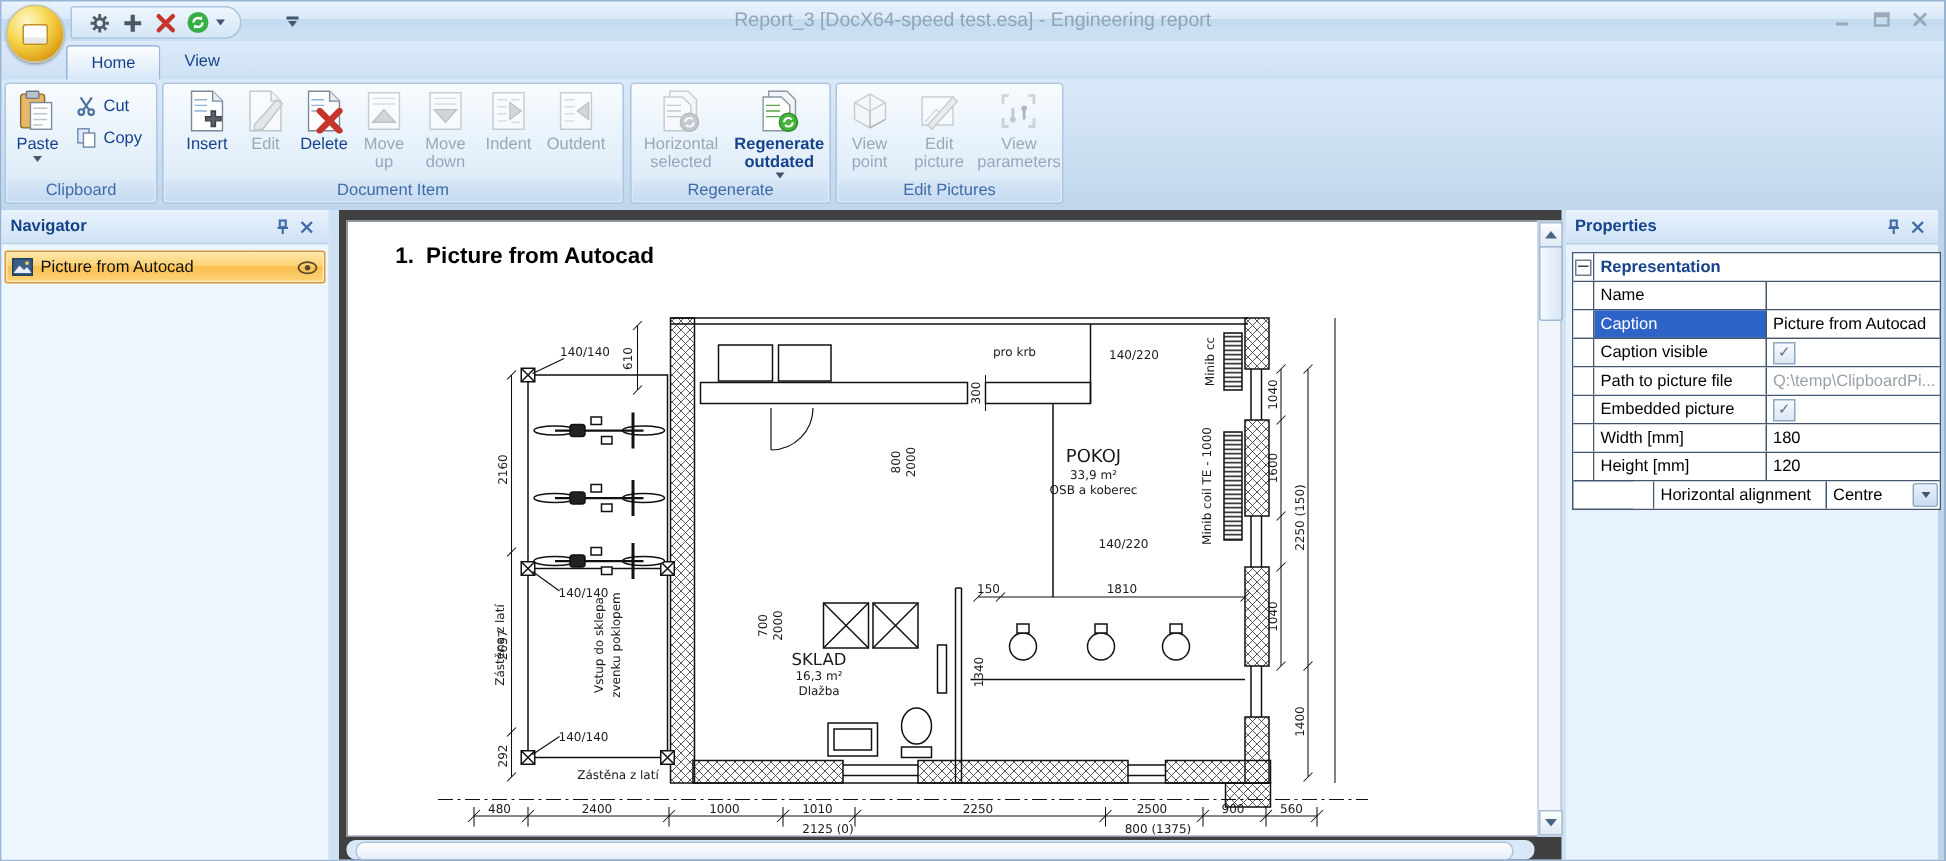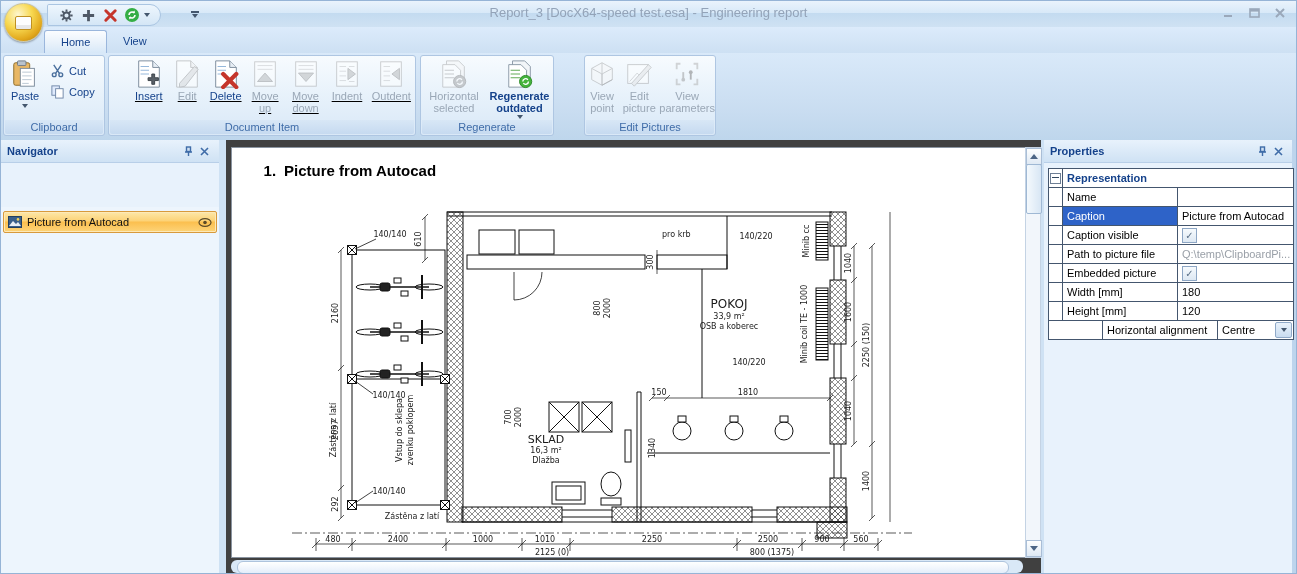--- a/index.html
+++ b/index.html
@@ -46,21 +46,21 @@
   .rbody{position:absolute;left:0;top:0;right:0;bottom:15px;display:flex;align-items:flex-start;}
   .bigbtn{display:flex;flex-direction:column;align-items:center;padding-top:3px;height:62px;
     color:#15428b;text-align:center;line-height:12px;border-radius:3px;}
   .bigbtn .lbl{margin-top:1px;}
   .bigbtn.disabled,.smallbtn.disabled{color:#9aa7b6;}
   .disabled svg{filter:grayscale(1) opacity(.45);}
   .smallcol{display:flex;flex-direction:column;justify-content:flex-end;padding-top:4px;}
   .smallbtn{display:flex;align-items:center;gap:4px;height:21px;padding:0 4px;color:#15428b;}
   
   .main{position:absolute;left:0;top:139px;width:100%;height:435px;display:flex;background:#cfe2f4;}
-  .nav-panel{width:218px;background:#e8f2fc;display:flex;flex-direction:column;gap:44px;}
+  .nav-panel{width:218px;background:#e8f2fc;display:flex;flex-direction:column;}
   .v-split{width:7px;background:#cfe2f4;}
   .v-split2{width:3px;background:#cfe2f4;}
   .doc-area{width:817px;position:relative;background:#404040;}
   .props-panel{width:252px;background:#e8f2fc;display:flex;flex-direction:column;box-sizing:border-box;
     border-right:4px solid #bdd4ec;}
   .panel-header{height:22px;display:flex;align-items:center;padding:0 6px;
     background:linear-gradient(#e8f2fc,#cfe2f4);border-bottom:1px solid #b8cfe8;color:#15428b;font-weight:bold;}
   .panel-header .sp{flex:1;}
   .panel-icon{width:16px;height:16px;display:flex;align-items:center;justify-content:center;}
   
@@ -206,21 +206,21 @@
                 <rect x="6" y="5" width="8" height="10" fill="#fff" stroke="#6f87a8"></rect>
               </svg>
             <span>Copy</span>
           </div>
         </div>
       </div>
       <div class="rgroup-label">Clipboard</div>
     </div>
 
     <div class="rgroup" style="left:107px;width:308px;">
-      <div class="rbody" style="padding-left:20px;text-decoration:underline;">
+      <div class="rbody" style="padding-left:9px;">
         <div class="bigbtn" style="width:40px;">
           <svg width="30" height="30" viewBox="0 0 32 32">
               <path d="M5 2h15l7 7v21H5z" fill="#fff" stroke="#7a8a9a"></path>
               <path d="M20 2v7h7" fill="#e6edf4" stroke="#7a8a9a"></path>
               <path d="M7 8h9M7 12h9M7 16h9" stroke="#8fb3d9"></path>
               <path d="M17 19h-3v4h-4v3h4v4h3v-4h4v-3h-4z" transform="translate(5,-3)" fill="#5a6168" stroke="#3a4148"></path>
             </svg>
           <span class="lbl">Insert</span>
         </div>
         <div class="bigbtn disabled" style="width:38px;">
@@ -297,21 +297,21 @@
               <circle cx="22" cy="24" r="6.5" fill="#45b33c" stroke="#2c8a28"></circle>
               <path d="M19 24a3 3 0 0 1 5.4-1.8M25 24a3 3 0 0 1-5.4 1.8" stroke="#fff" stroke-width="1.5" fill="none"></path>
             </svg>
           <span class="lbl" style="font-weight:bold;">Regenerate outdated</span>
           <span class="caret" style="margin-top:1px;"></span>
         </div>
       </div>
       <div class="rgroup-label">Regenerate</div>
     </div>
 
-    <div class="rgroup" style="left:583px;width:132px;">
+    <div class="rgroup" style="left:556px;width:152px;">
       <div class="rbody" style="justify-content:center;gap:3px;">
         <div class="bigbtn disabled" style="width:44px;">
           <svg width="30" height="30" viewBox="0 0 32 32">
               <path d="M16 4l11 6v12l-11 6-11-6V10z" fill="#f4f7fa" stroke="#8a97a5"></path>
               <path d="M16 4v12m0 0l11-6m-11 6L5 10" stroke="#8a97a5"></path>
               <path d="M16 16v12" stroke="#b05050"></path>
               <path d="M16 28l11-6" stroke="#5070b0"></path>
             </svg>
           <span class="lbl">View point</span>
         </div>

